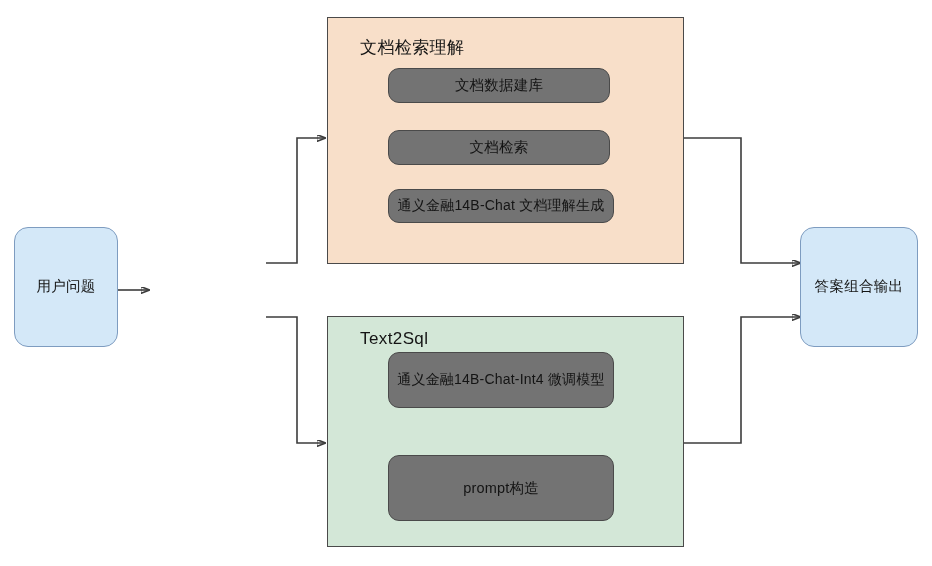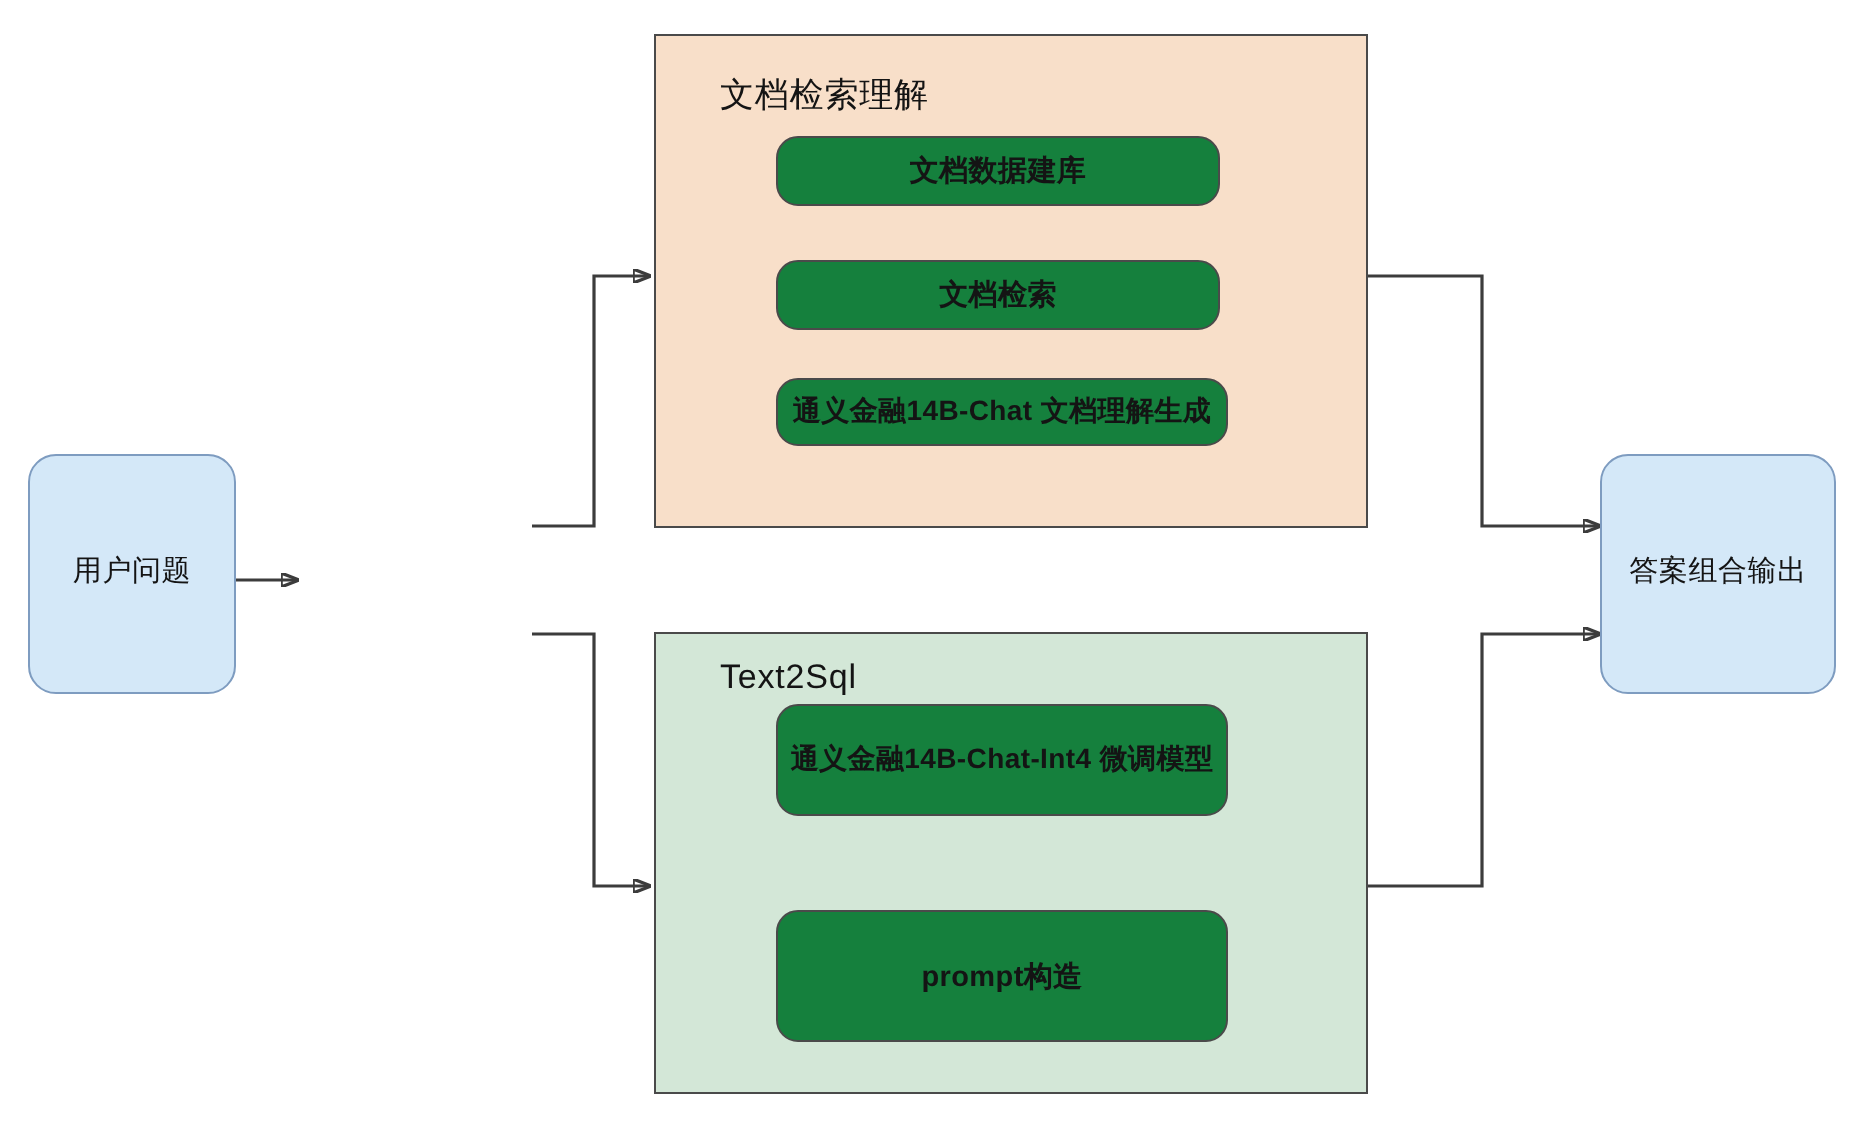--- a/index.html
+++ b/index.html
@@ -65,32 +65,31 @@
     position: absolute;
     font-size: 17px;
     color: #141414;
     letter-spacing: 0.4px;
     white-space: nowrap;
   }
   
   .box-white {
     position: absolute;
     box-sizing: border-box;
-    background: #15803d;
+    background: #737373;
     border: 1.3px solid #4a4a4a;
     border-radius: 11px;
     display: flex;
     align-items: center;
     justify-content: center;
     text-align: center;
     font-size: 14.5px;
     color: #141414;
     letter-spacing: 0.2px;
     white-space: nowrap;
-    font-weight: bold;
   }
   .box-white.tight { font-size: 14px; }
 </style>
 </head>
 <body>
 
 <div id="canvas">
 
   <svg id="connectors" viewBox="0 0 932 566" width="932" height="566" xmlns="http://www.w3.org/2000/svg">
     <defs>

